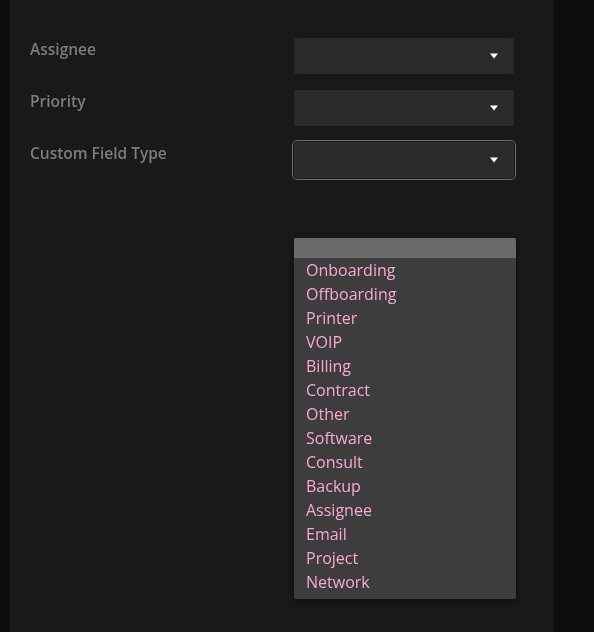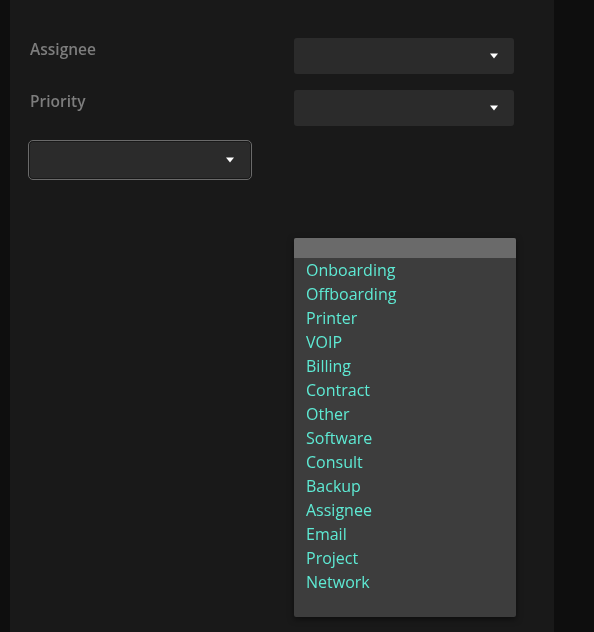--- a/index.html
+++ b/index.html
@@ -60,37 +60,37 @@
     pointer-events: none;
   }
   .dropdown {
     position: absolute;
     left: 284px;
     top: 238px;
     width: 222px;
     background: #3d3d3d;
     border-radius: 2px;
     font-size: 16px;
-    color: #5eead4;
+    color: #f9a8d4;
     box-shadow: 0 2px 6px rgba(0,0,0,0.5);
     z-index: 10;
   }
   .dropdown-search {
     height: 20px;
     background: #6a6a6a;
     border-radius: 2px 2px 0 0;
   }
   .dropdown-item {
     padding: 1.5px 12px;
     line-height: 21px;
     cursor: pointer;
     font-weight: 400;
   }
   .dropdown-item:last-child {
-    padding-bottom: 24px;
+    padding-bottom: 6px;
   }
 </style>
 </head>
 <body>
 
 <div class="panel">
 
   <div class="form-row">
     <div class="form-label">Assignee</div>
     <div class="select-wrap">
@@ -102,20 +102,21 @@
   <div class="form-row">
     <div class="form-label">Priority</div>
     <div class="select-wrap">
       <div class="select"></div>
       <span class="caret"></span>
     </div>
   </div>
 
 
   <div class="form-row">
+    <div class="form-label">Custom Field Type</div>
     <div class="select-wrap">
       <div class="select focused"></div>
       <span class="caret"></span>
     </div>
   </div>
 
   <div class="dropdown">
     <div class="dropdown-search"></div>
     <div class="dropdown-item">Onboarding</div>
     <div class="dropdown-item">Offboarding</div>

